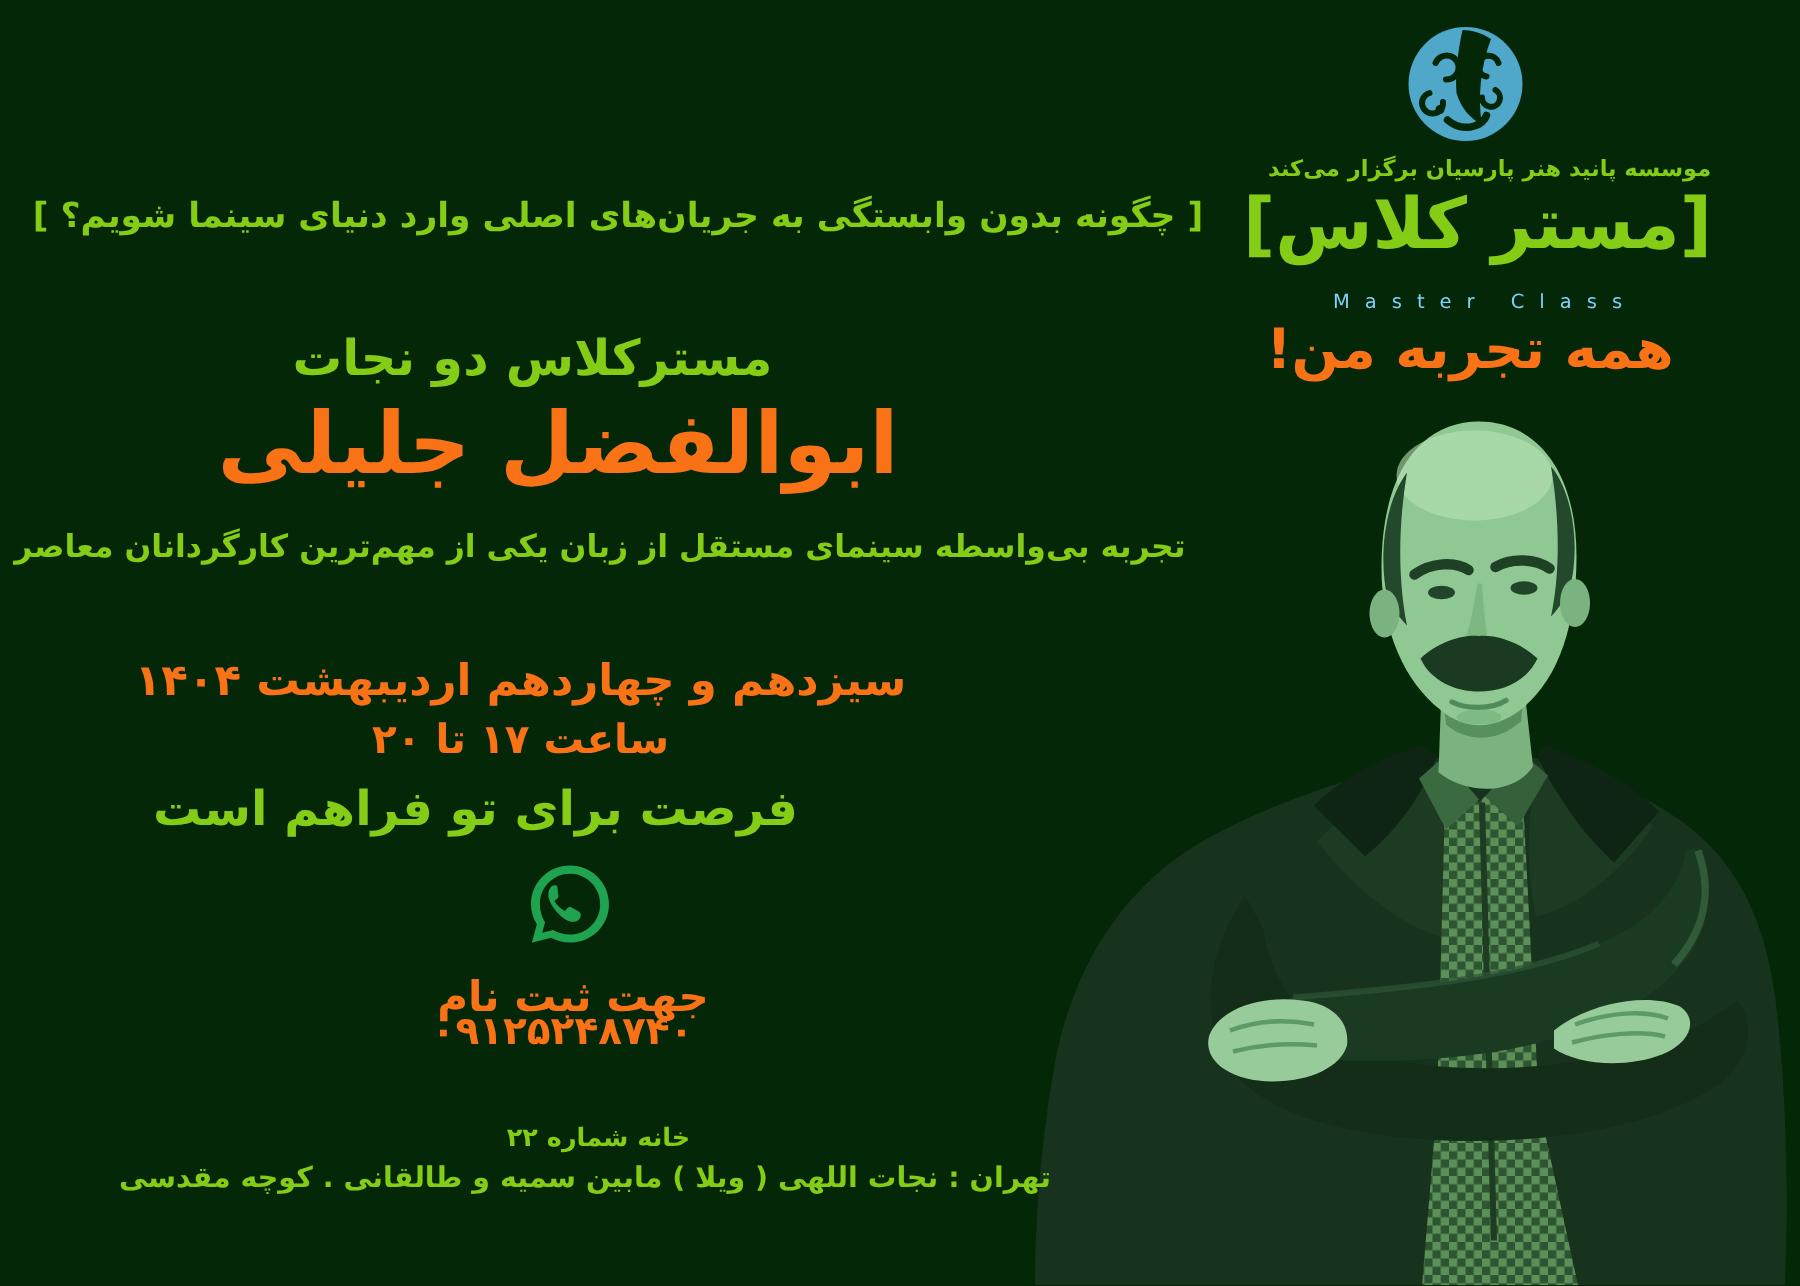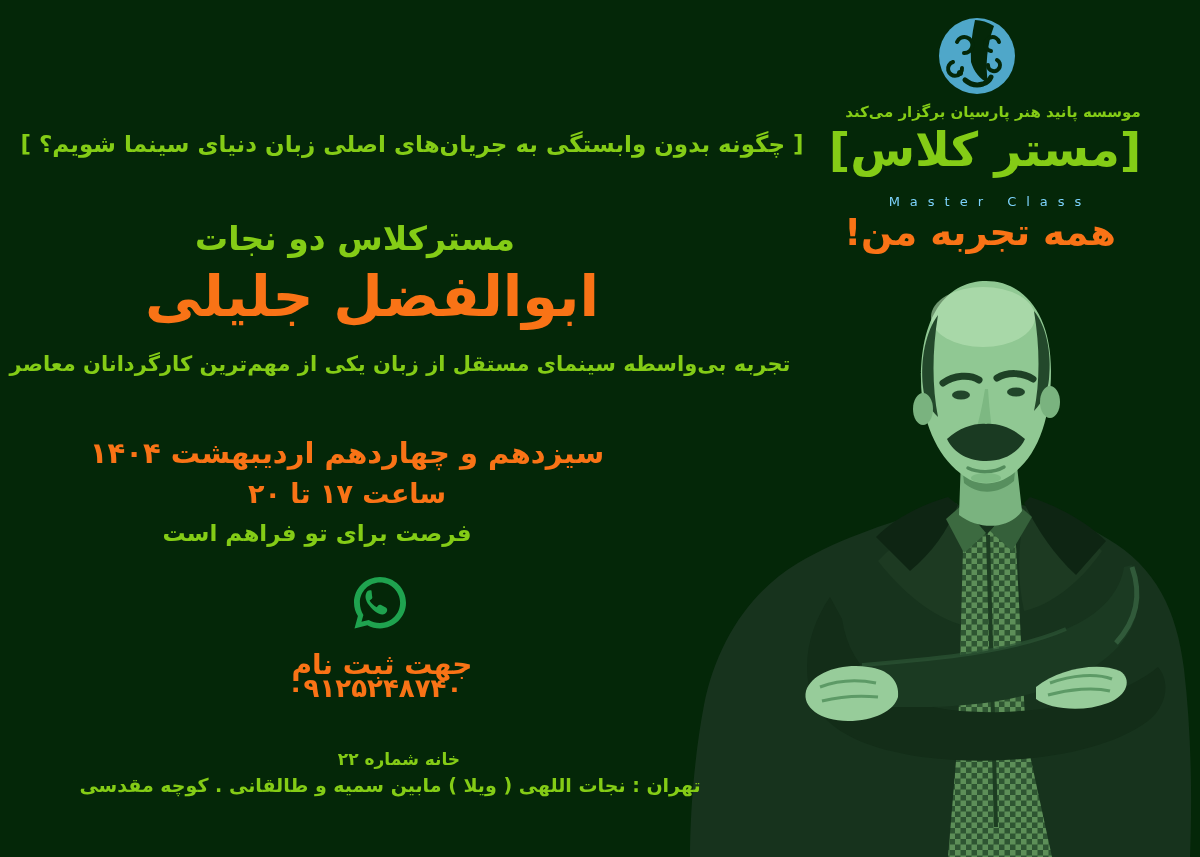--- a/index.html
+++ b/index.html
@@ -23,21 +23,21 @@
   .brand-en{left:990px;top:194px;font-size:13px;letter-spacing:10px;color:#7dd3fc;}
   .tagline{left:980px;top:211px;font-size:37px;}
 
   
   .question{left:412px;top:131px;font-size:23px;}
   .kind{left:355px;top:219px;font-size:33px;}
   .instructor{left:372px;top:263px;font-size:57px;}
   .description{left:400px;top:352px;font-size:21px;}
   .dates{left:347px;top:436px;font-size:29px;}
   .hours{left:347px;top:478px;font-size:27px;text-align:right;}
-  .slogan{left:317px;top:520px;font-size:23px;text-align:center;}
+  .slogan{left:317px;top:520px;font-size:32px;text-align:center;}
   .whatsapp{left:348px;top:572px;width:64px;height:64px;}
   .reg-label{left:382px;top:648px;font-size:28px;}
   .phone{left:375px;top:673px;font-size:26px;letter-spacing:2px;}
   .venue1{left:399px;top:749px;font-size:17px;}
   .venue2{left:390px;top:774px;font-size:19px;}
 
   .portrait{position:absolute;left:680px;top:267px;width:520px;height:590px;}
 </style>
 </head>
 <body>
@@ -109,21 +109,21 @@
       <path d="M62,46 a6,6 0 1 1 -9,5" stroke="#042708" stroke-width="4" fill="none" stroke-linecap="round"></path>
       <path d="M30,66 q8,7 18,4 q6,-2 8,-7" stroke="#042708" stroke-width="5" fill="none" stroke-linecap="round"></path>
       <circle cx="25" cy="59" r="3" fill="#042708"></circle>
     </svg>
 
     <div class="abs ctr fa w b organizer">موسسه پانید هنر پارسیان برگزار می‌کند</div>
     <div class="abs ctr fa w b brand-fa">[مستر کلاس]</div>
     <div class="abs ctr brand-en">Master Class</div>
     <div class="abs ctr fa y b tagline">همه تجربه من!</div>
 
-    <div class="abs ctr fa w b question">[ چگونه بدون وابستگی به جریان‌های اصلی زبان دنیای سینما شویم؟ ]</div>
+    <div class="abs ctr fa w b question">[ چگونه بدون وابستگی به جریان‌های اصلی وارد دنیای سینما شویم؟ ]</div>
 
     <div class="abs ctr fa w b kind">مسترکلاس دو نجات</div>
     <div class="abs ctr fa y b instructor">ابوالفضل جلیلی</div>
     <div class="abs ctr fa w b description">تجربه بی‌واسطه سینمای مستقل از زبان یکی از مهم‌ترین کارگردانان معاصر</div>
     <div class="abs ctr fa y b dates">سیزدهم و چهاردهم اردیبهشت ۱۴۰۴</div>
     <div class="abs ctr fa y b hours">ساعت ۱۷ تا ۲۰</div>
     <div class="abs ctr fa w b slogan">فرصت برای تو فراهم است</div>
 
     <svg class="abs whatsapp" viewBox="0 0 64 64" aria-hidden="true">
       <path fill="#1fa34f" fill-rule="evenodd" d="M32,5 C17.6,5 6,16.4 6,30.6 C6,35.6 7.4,40.2 9.9,44.1 L6.5,56.5 L19.4,53.2 C23.2,55.3 27.5,56.4 32,56.4 C46.4,56.4 58,45 58,30.8 C58,16.5 46.4,5 32,5 Z M32,51 C27.9,51 24,49.9 20.7,48 L13.5,49.8 L15.4,42.9 C13.2,39.4 11.9,35.2 11.9,30.7 C11.9,19.5 20.9,10.5 32,10.5 C43.1,10.5 52.1,19.6 52.1,30.8 C52.1,42 43.1,51 32,51 Z"></path>

